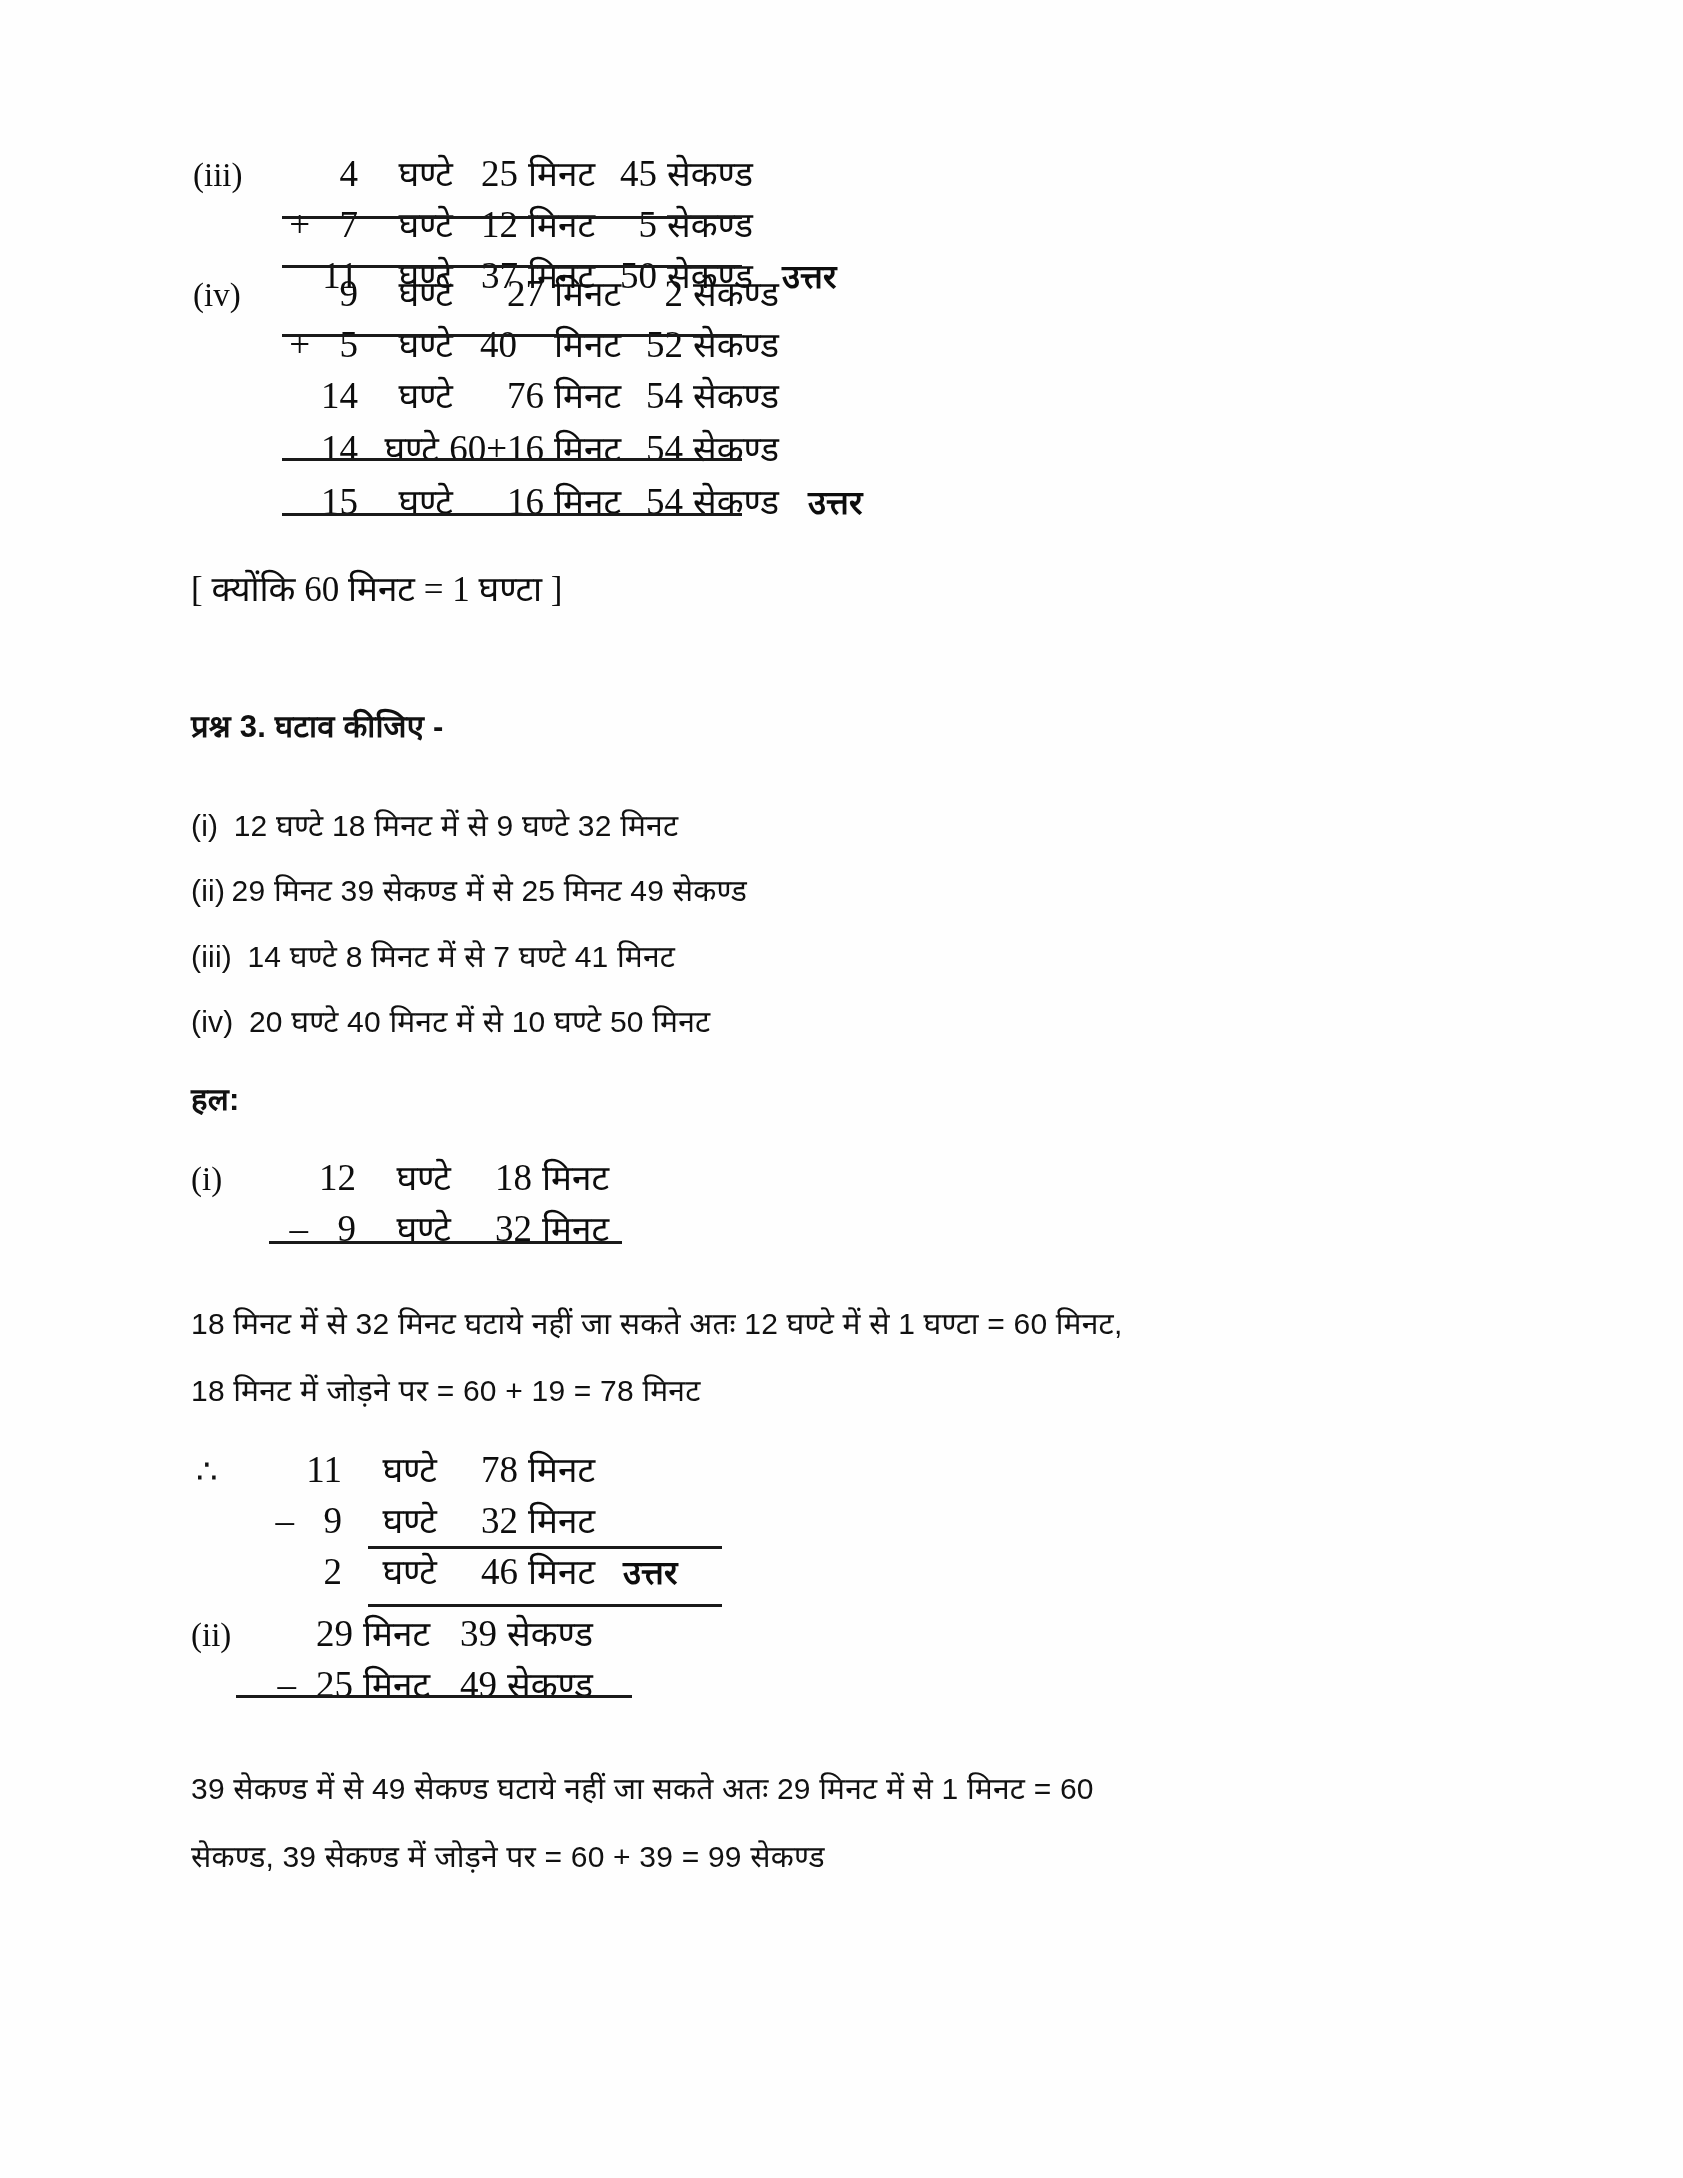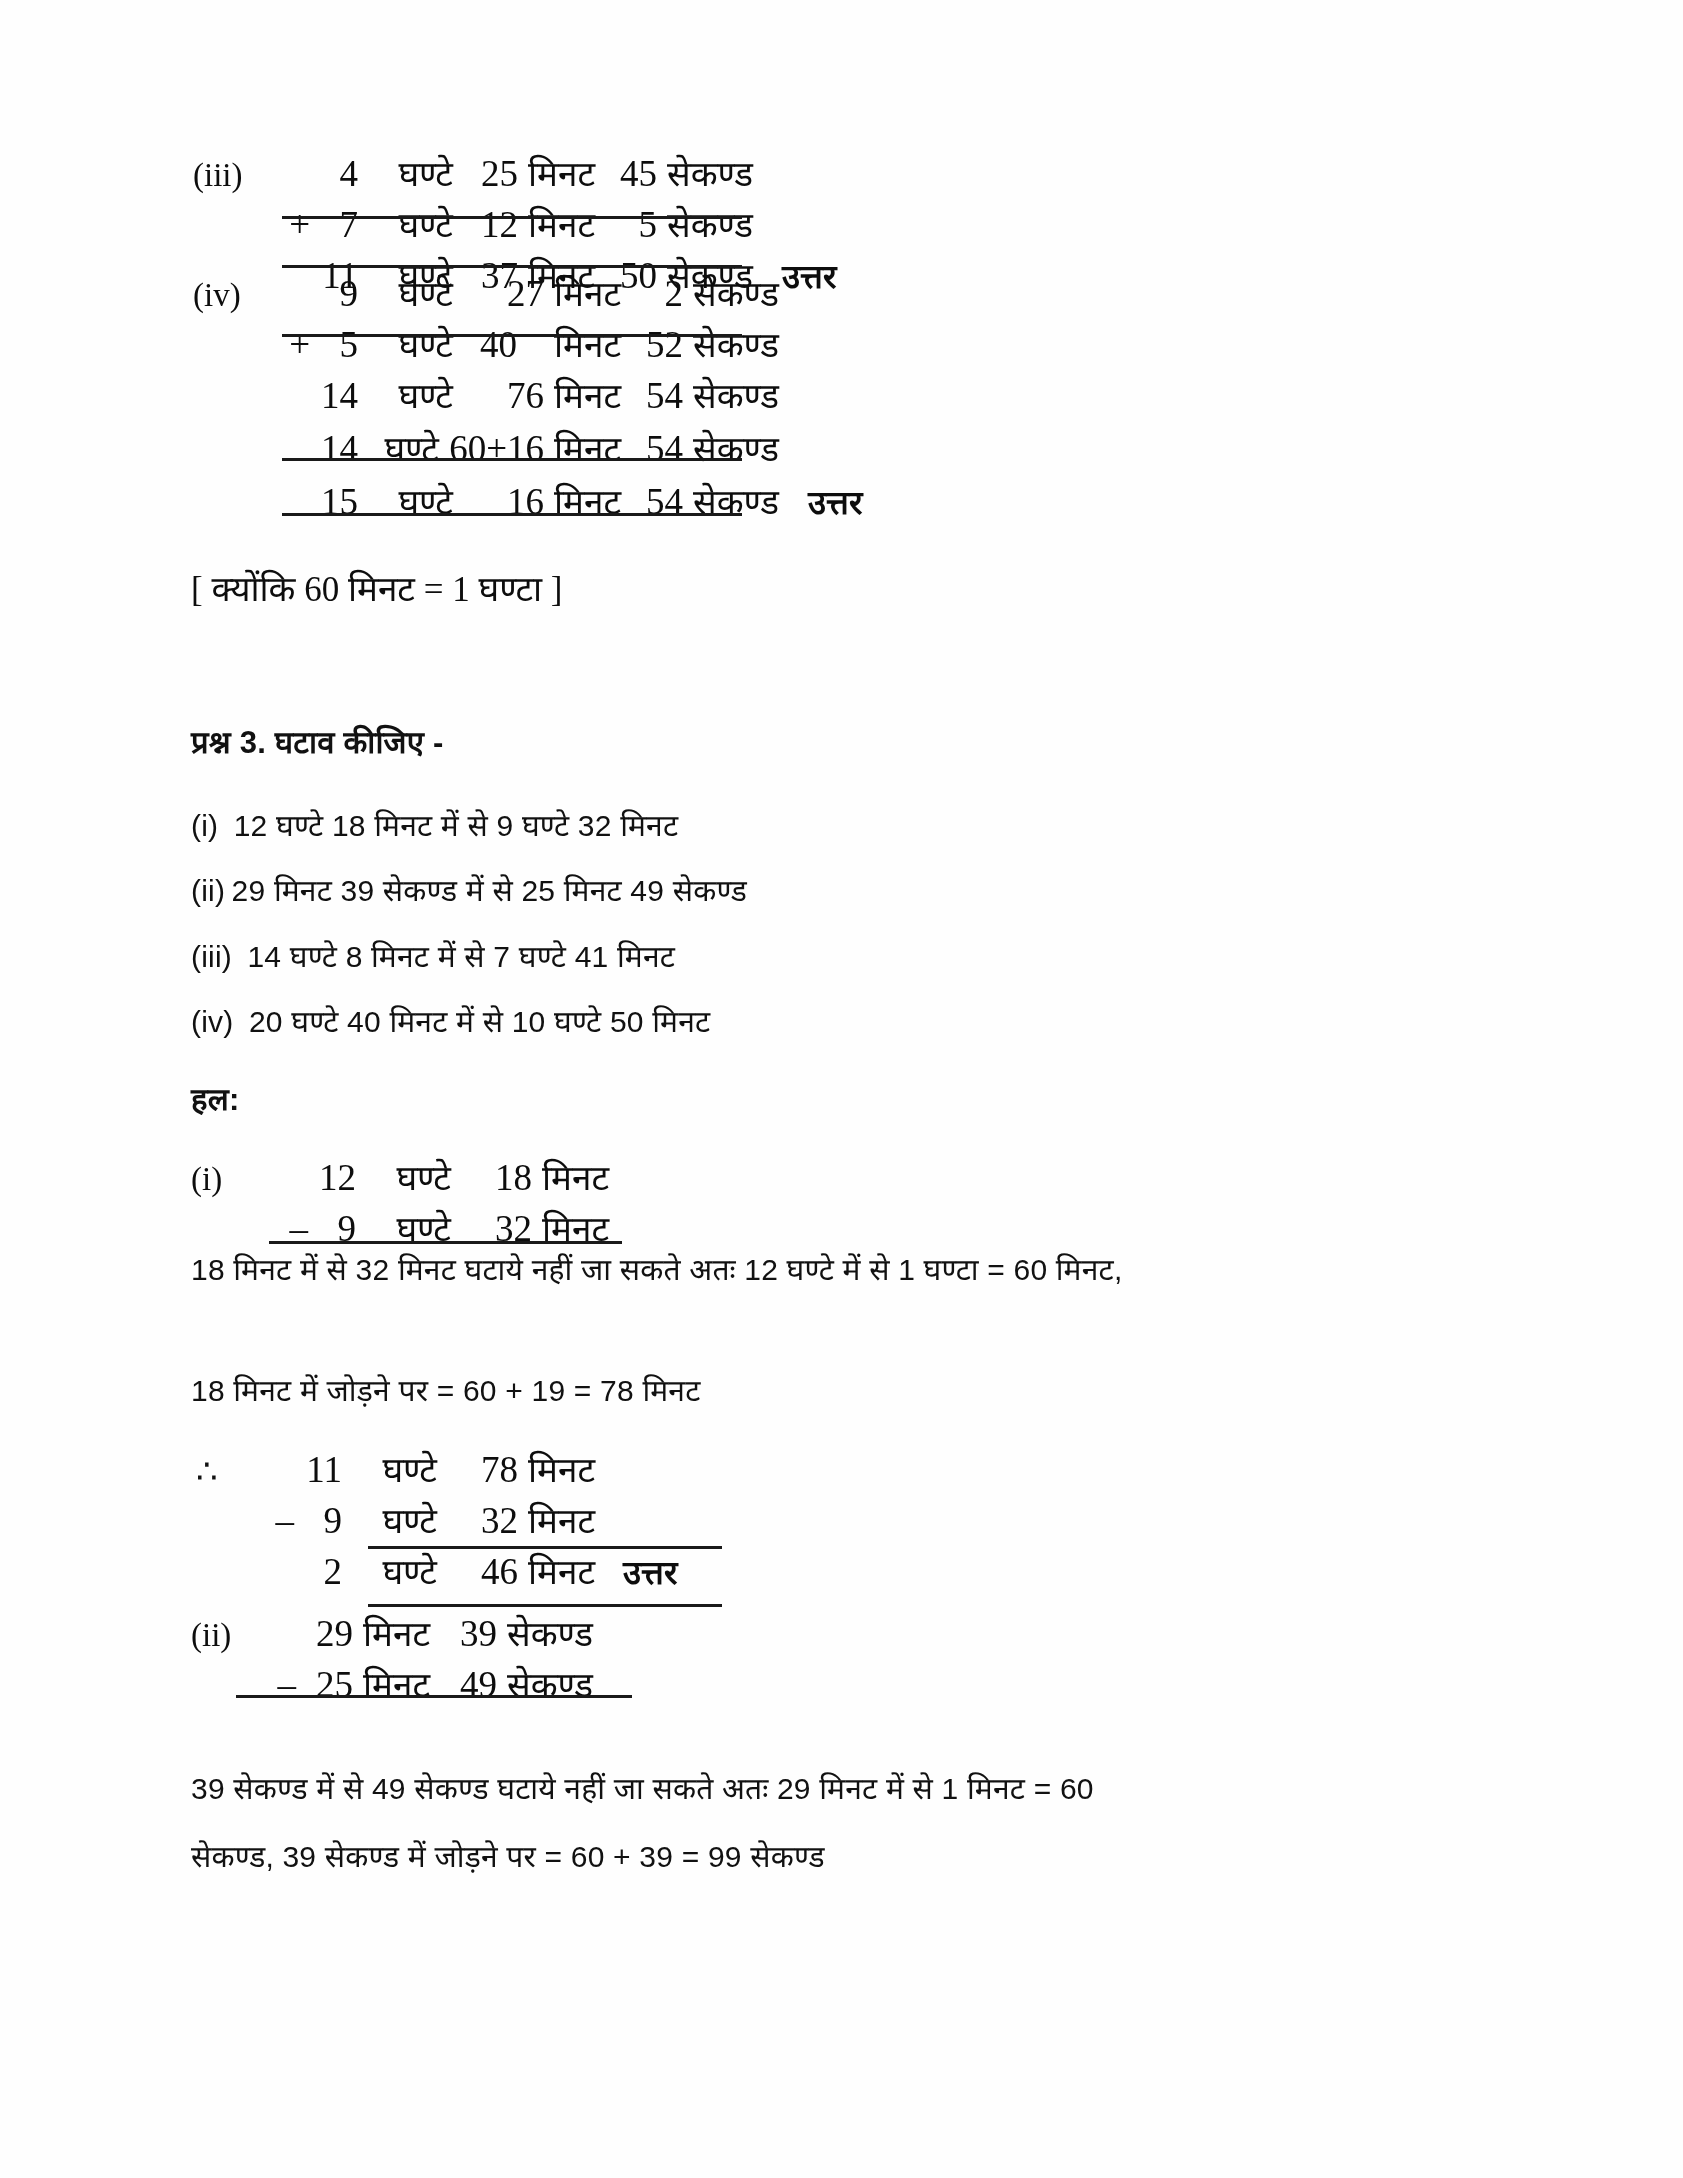--- a/index.html
+++ b/index.html
@@ -176,21 +176,21 @@
       <span class="cell c-sword">सेकण्ड</span>
       <span class="cell c-ans">उत्तर</span>
     </div>
   </div>
   <div class="rule" style="left:282px; top:334px; width:460px;"></div>
   <div class="rule" style="left:282px; top:458px; width:460px;"></div>
   <div class="rule" style="left:282px; top:513px; width:460px;"></div>
 
   <div class="note" style="left:191px; top:564px;">[ क्योंकि 60 मिनट = 1 घण्टा ]</div>
 
-  <div class="btext bold" style="left:191px; top:720px; font-size:31px;">प्रश्न 3. घटाव कीजिए -</div>
+  <div class="btext bold" style="left:191px; top:704px; font-size:31px;">प्रश्न 3. घटाव कीजिए -</div>
 
   <div style="position:absolute; left:191px; top:804px;">
     <span class="btext" style="position:relative; left:0; top:0;">(i)</span>
     <span class="btext" style="position:relative; left:0; top:0; margin-left:11px;">12 घण्टे 18 मिनट में से 9 घण्टे 32 मिनट</span>
   </div>
   <div style="position:absolute; left:191px; top:869px;">
     <span class="btext" style="position:relative;">(ii)</span>
     <span class="btext" style="position:relative; margin-left:2px;">29 मिनट 39 सेकण्ड में से 25 मिनट 49 सेकण्ड</span>
   </div>
   <div style="position:absolute; left:191px; top:935px;">
@@ -217,21 +217,21 @@
       <span class="cell c-label"></span>
       <span class="cell c-sign">–</span>
       <span class="cell c-hnum">9</span>
       <span class="cell c-hword">घण्टे</span>
       <span class="cell c-mnum" style="width:81px;">32</span>
       <span class="cell c-mword">मिनट</span>
     </div>
   </div>
   <div class="rule" style="left:269px; top:1241px; width:353px;"></div>
 
-  <div class="btext" style="left:191px; top:1248px;">18 मिनट में से 32 मिनट घटाये नहीं जा सकते अतः 12 घण्टे में से 1 घण्टा = 60 मिनट,</div>
+  <div class="btext" style="left:191px; top:1302px;">18 मिनट में से 32 मिनट घटाये नहीं जा सकते अतः 12 घण्टे में से 1 घण्टा = 60 मिनट,</div>
   <div class="btext" style="left:191px; top:1369px;">18 मिनट में जोड़ने पर = 60 + 19 = 78 मिनट</div>
 
   <div class="therefore" style="left:196px; top:1451px;">∴</div>
 
   <div class="calc" style="left:252px; top:1445px;">
     <div class="calc-row">
       <span class="cell c-sign" style="width:42px;"></span>
       <span class="cell c-hnum">11</span>
       <span class="cell c-hword">घण्टे</span>
       <span class="cell c-mnum" style="width:81px;">78</span>

